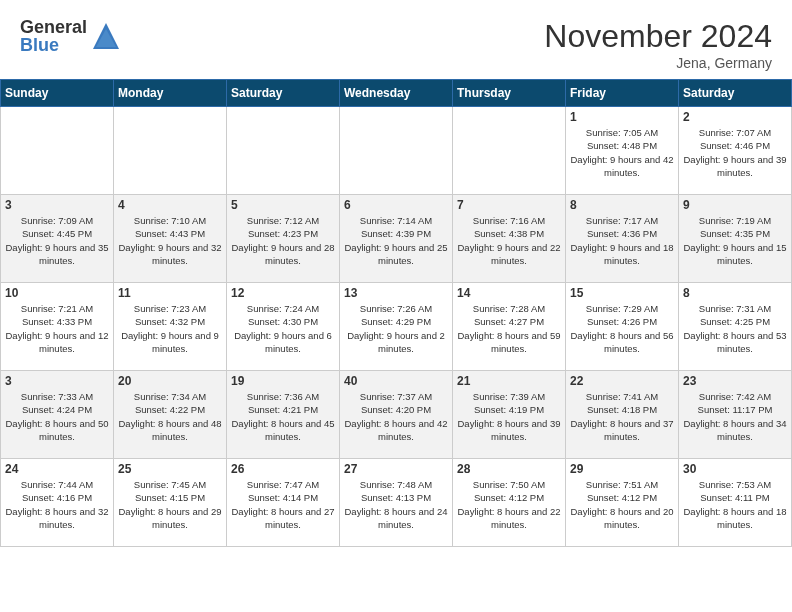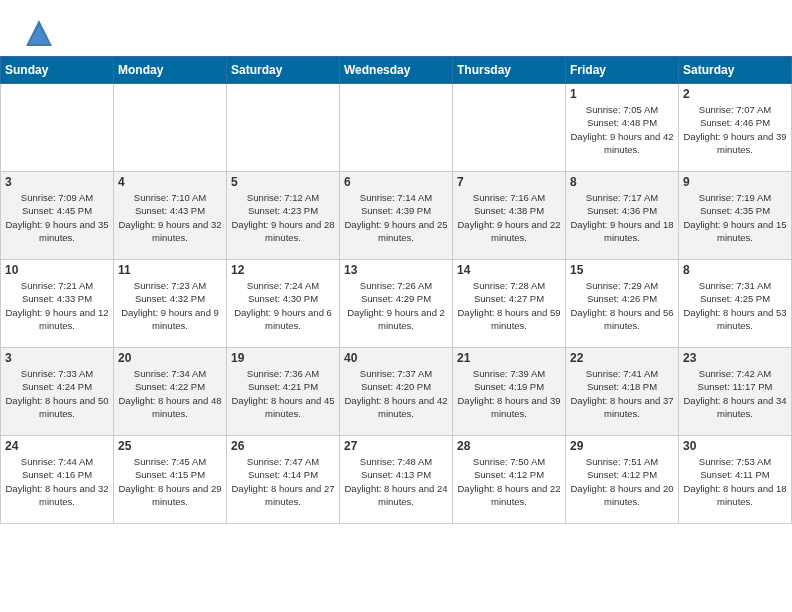--- a/index.html
+++ b/index.html
@@ -75,21 +75,21 @@
       color: #333;
       background: #fff;
     }
     .calendar tr:nth-child(even) td {
       background: #f2f2f2;
     }
     .calendar tr:nth-child(odd) td {
       background: #fff;
     }
     
-    .calendar thead tr th { background: #0369a1; }
+    .calendar thead tr th { background: #0c4a6e; }
     .day-number {
       font-size: 12px;
       font-weight: bold;
       display: block;
       margin-bottom: 2px;
     }
     .day-info {
       font-size: 9.5px;
       line-height: 1.4;
       color: #333;
@@ -100,24 +100,32 @@
     }
     
     tbody tr:nth-child(odd) td { background: #fff; }
     tbody tr:nth-child(even) td { background: #f0f0f0; }
   </style>
 </head>
 <body>
 
 <div class="header">
   <div class="logo-area">
+    <div class="logo-text">
+      <span class="logo-general">General</span>
+      <span class="logo-blue">Blue</span>
+    </div>
     <svg class="logo-icon" viewBox="0 0 30 30">
       <polygon points="15,2 28,28 2,28" fill="#3a7abf"></polygon>
       <polygon points="15,8 25,26 5,26" fill="#5a9ad4" opacity="0.5"></polygon>
     </svg>
+  </div>
+  <div class="title-area">
+    <div class="month-title">November 2024</div>
+    <div class="location">Jena, Germany</div>
   </div>
 </div>
 
 <table class="calendar">
   <thead>
     <tr>
     <th>Sunday</th>
         <th>Monday</th>
         <th>Saturday</th>
         <th>Wednesday</th>

